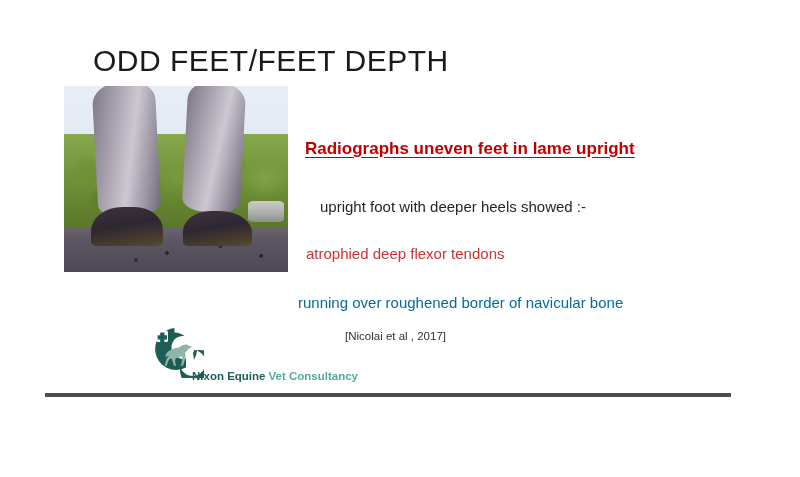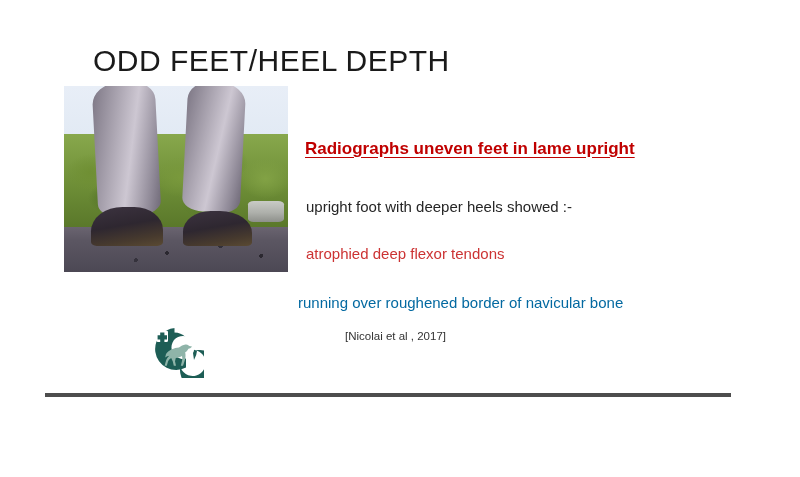--- a/index.html
+++ b/index.html
@@ -133,21 +133,21 @@
     text-decoration: underline;
     text-underline-offset: 3px;
     white-space: nowrap;
   }
   .body-line {
     position: absolute;
     font-size: 15px;
     white-space: nowrap;
   }
   .line-dark {
-    left: 306px;
+    left: 320px;
     top: 198px;
     color: #262626;
   }
   .line-red-1 {
     left: 306px;
     top: 245px;
     color: #cc3333;
     text-align: center;
   }
   .line-red-2 {
@@ -192,21 +192,21 @@
     left: 45px;
     top: 393px;
     width: 686px;
     height: 4px;
     background: #4d4d4d;
   }
 </style>
 </head>
 <body>
 
-<div class="slide-title">ODD FEET/HEEL DEPTH</div>
+<div class="slide-title">ODD FEET/FEET DEPTH</div>
 
 <div class="photo">
   <div class="photo-sky"></div>
   <div class="photo-trees"></div>
   <div class="photo-ground"></div>
   <div class="leg leg-left" style="height:72%"></div>
   <div class="leg leg-right" style="height:70%"></div>
   <div class="hoof hoof-left"></div>
   <div class="hoof hoof-right"></div>
   <div class="bandage"></div>
@@ -222,15 +222,18 @@
 
 <div class="logo">
   <svg class="logo-mark" width="58" height="58" viewBox="0 0 58 58">
     <path d="M48 40 A21 21 0 1 0 40 47.5 L40 38.5 A11.5 11.5 0 1 1 47 33 Z" fill="#1d5d55"></path>
     <path d="M44 28 A15.5 15.5 0 0 0 28.5 12.5 L28.5 0 L58 0 L58 34 Z" fill="#ffffff"></path>
     <path d="M34 40 A13 13 0 1 0 46 30 L53 30 A20 20 0 1 1 34 49 Z" fill="#1d5d55"></path>
     <rect x="10.5" y="10.5" width="11.5" height="11.5" rx="1.5" fill="#ffffff"></rect>
     <path d="M14.2 12.6h4.2v2.6h2.6v4.2h-2.6v2.6h-4.2v-2.6h-2.6v-4.2h2.6z" fill="#1d5d55"></path>
     <path d="M20 34c3-4 8-6 13-6.4 2-1.6 4-2.6 6.4-3 1.2-.2 2.4.2 3.2 1 .6.6 1.6 1 2.4.6.6-.2 1 .4.6.9-.8 1-2 1.6-3.2 1.6-.6 1.6-1.8 2.8-3.2 3.6.6 3 .4 6-.6 8.8l-1.6 4.6h-2.2l1.2-4.8c.4-1.6.4-3.2 0-4.8-1.8 1.2-4 1.8-6.2 1.8l-.8 3.4 1 4.4h-2.2l-1-4.2-1.6-3.6c-1.4.8-2.6 2-3.2 3.6l-1.2 4.2h-2.2l1.4-5c.6-2 1.8-3.8 3.4-5-1.6.2-3 .8-4.2 1.8z" fill="#8fb4a9"></path>
   </svg>
+  <div class="logo-text">
+    <span class="t1">Nixon Equine</span><span class="t2">Vet Consultancy</span>
+  </div>
 </div>
 
 <div class="bottom-rule"></div>
 
 </body></html>

